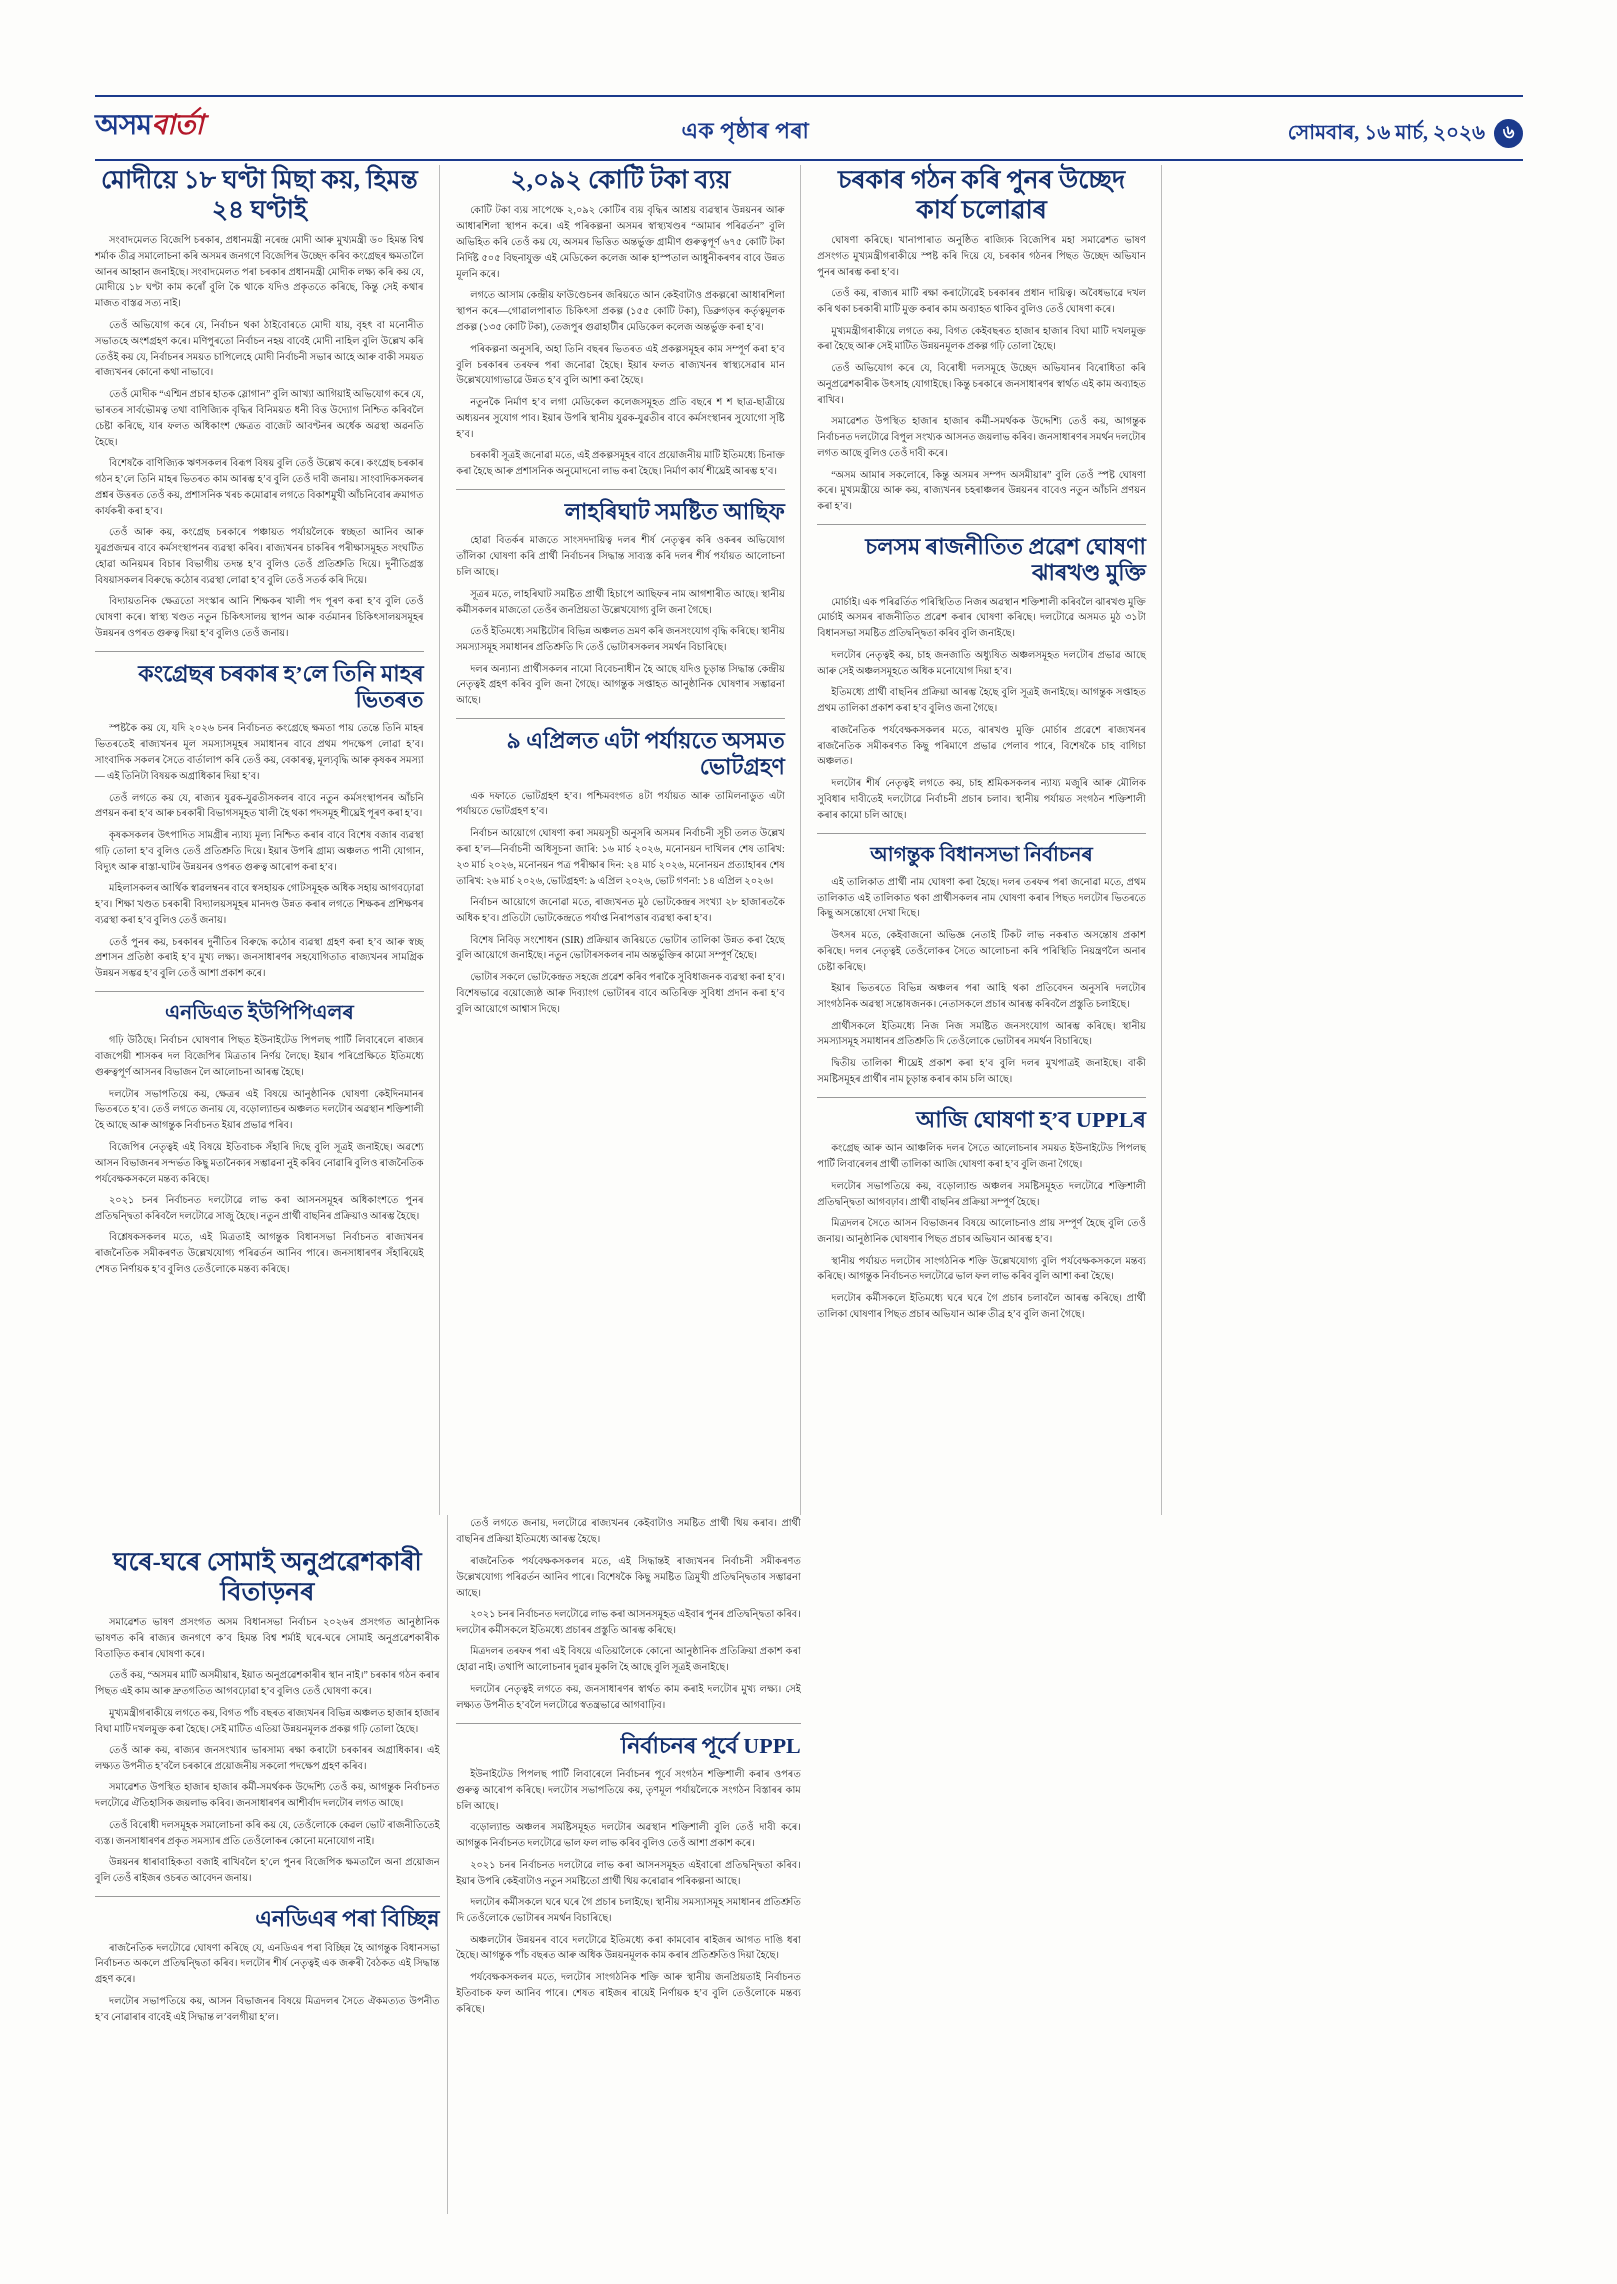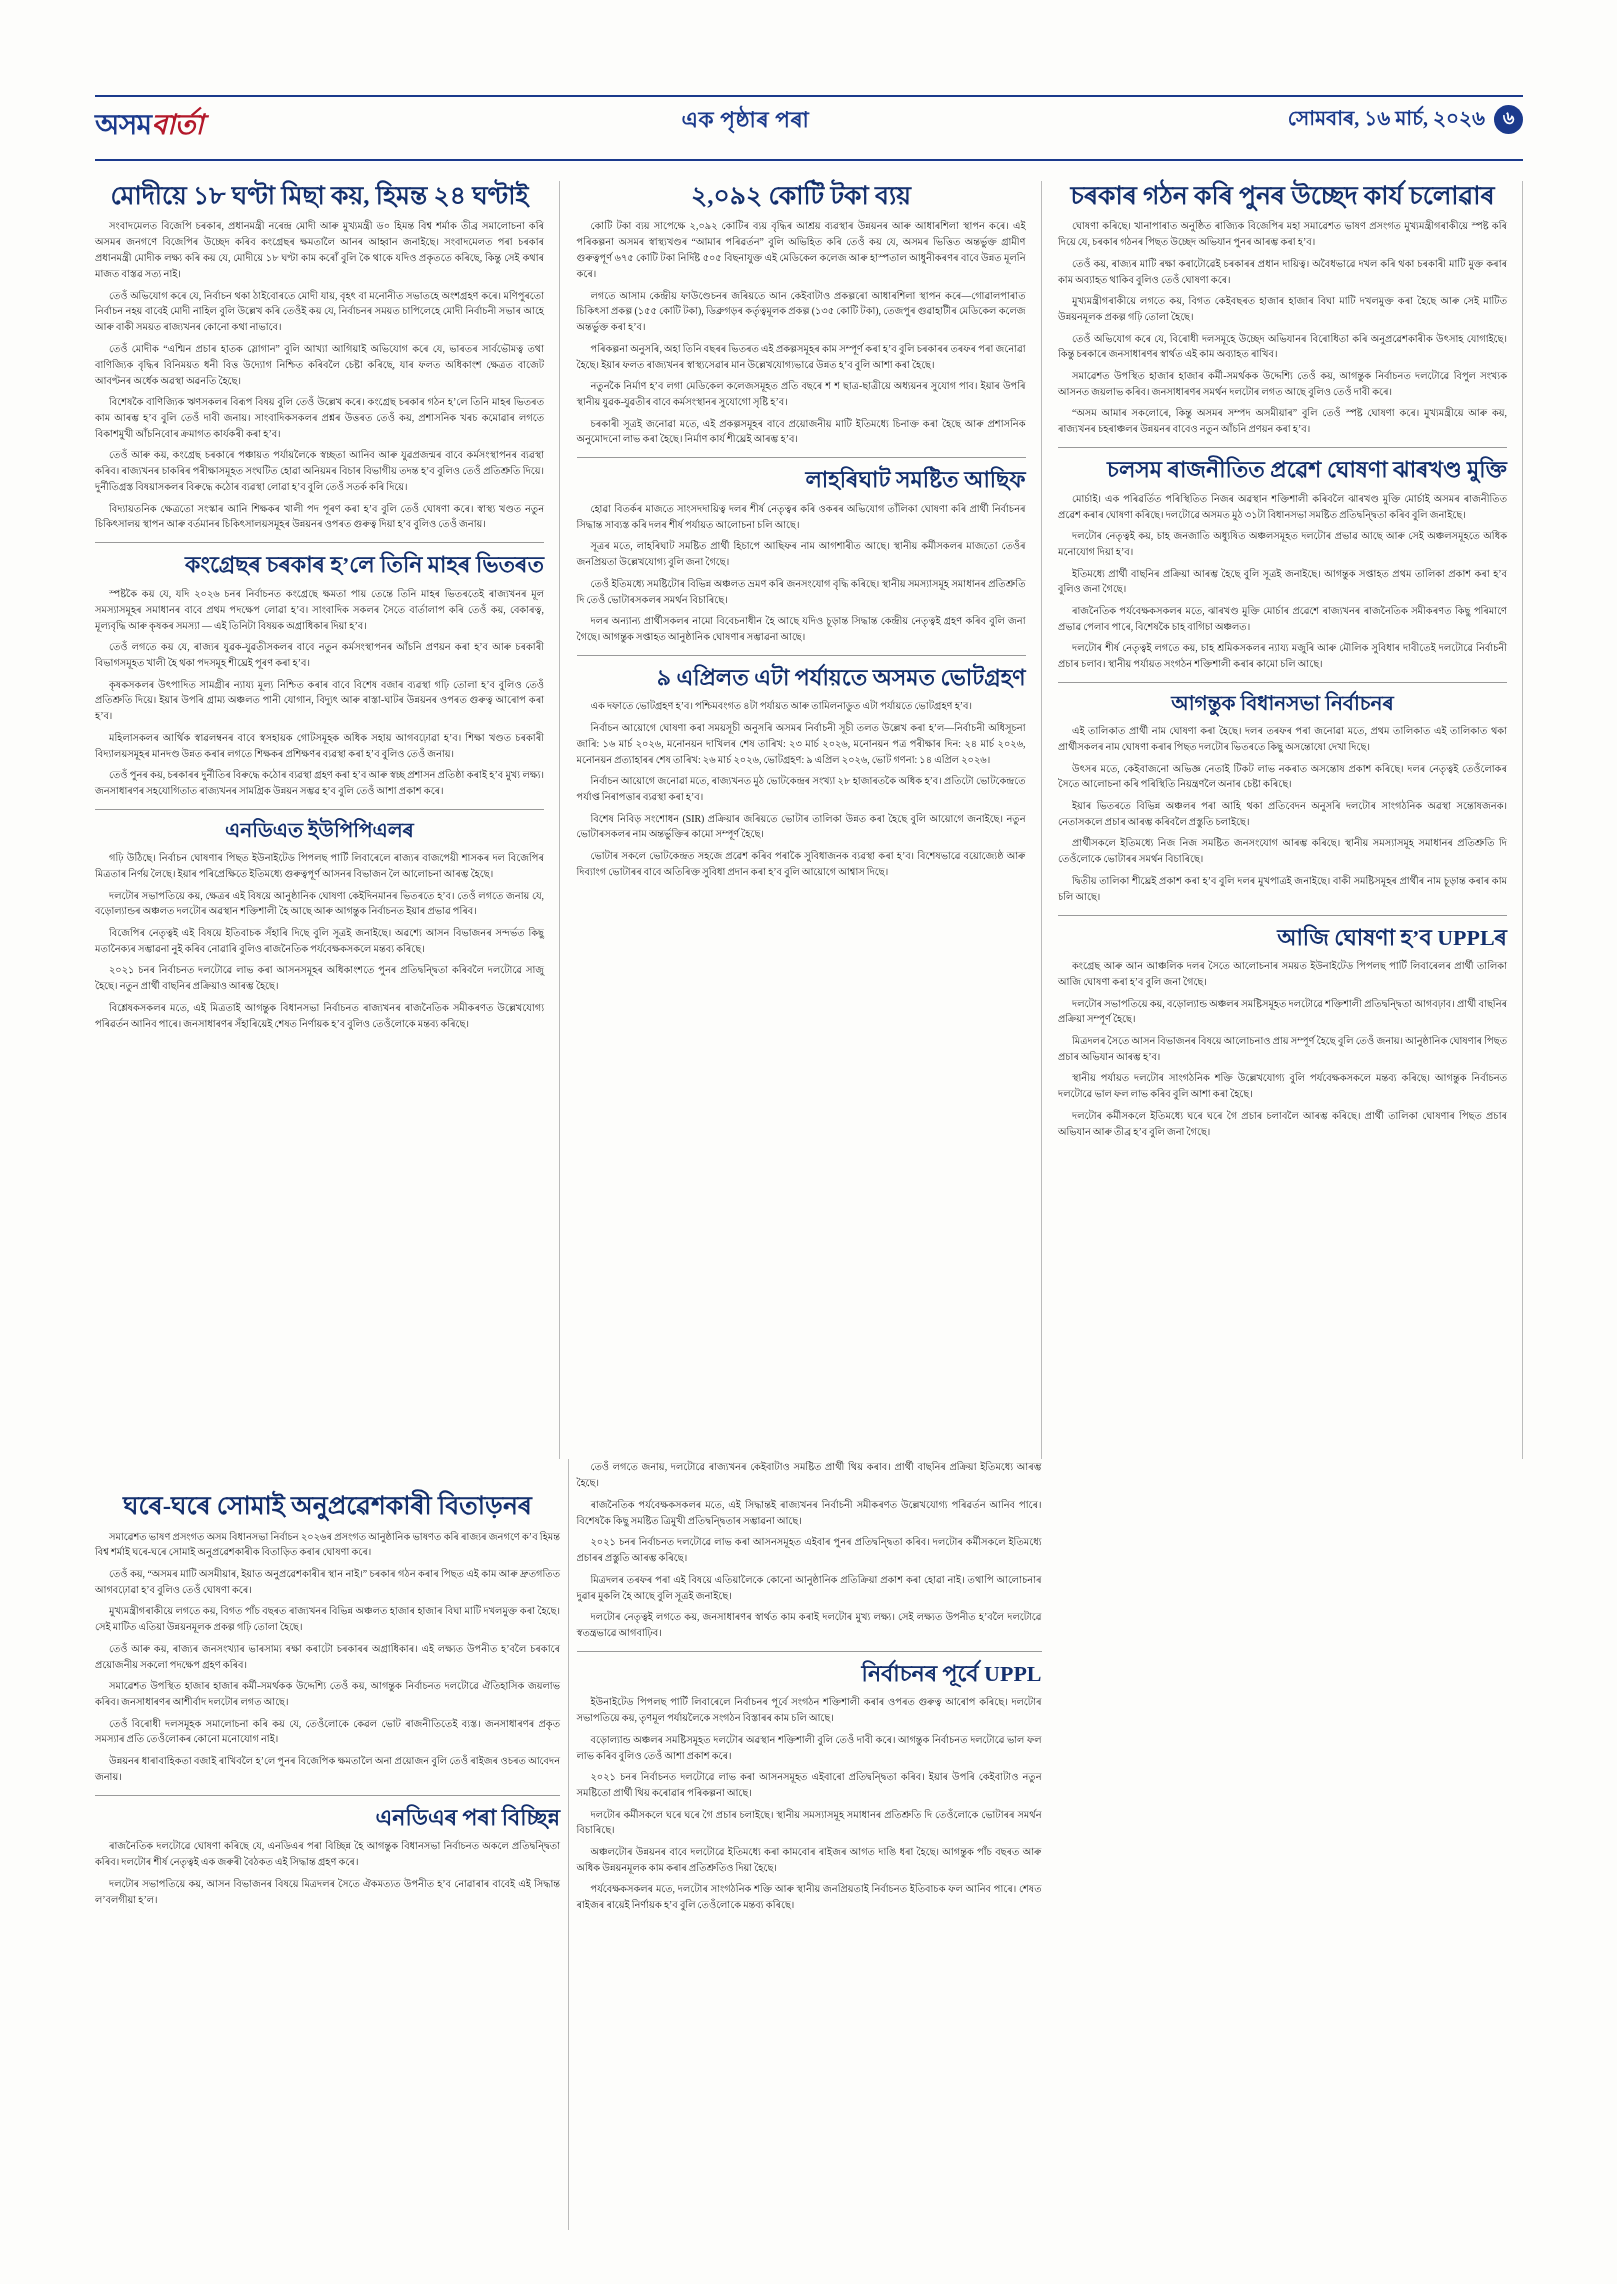--- a/index.html
+++ b/index.html
@@ -15,26 +15,26 @@
     position: relative;
     width: 1618px;
     height: 2284px;
     padding: 95px 95px 76px 95px;
     background: #fdfdfb;
   }
 
   
   .masthead {
     display: flex;
-    align-items: flex-start;
+    align-items: flex-end;
     justify-content: space-between;
     border-top: 2.5px solid #1b3a8c;
     border-bottom: 2.5px solid #1b3a8c;
     padding: 6.3px 0 9px 0;
-    margin-bottom: 20px;
+    margin-bottom: 4px;
   }
   .brand {
     font-family: "Liberation Serif", serif;
     font-size: 28px;
     font-weight: bold;
     color: #1b3a8c;
     letter-spacing: -0.6px;
     white-space: nowrap;
   }
   .brand .brand2 { color:#b3182a; font-style: italic; }
@@ -51,21 +51,21 @@
   .page-badge {
     width: 29px; height: 29px; border-radius: 50%;
     background: #1b3a8c; color: #fff;
     display:flex; align-items:center; justify-content:center;
     font-size: 18px; font-weight: bold;
   }
 
   
   .cols {
     display: grid;
-    grid-template-columns: repeat(3, 1fr);
+    grid-template-columns: repeat(4, 1fr);
     column-gap: 16.5px;
     height: 2049px;
   }
   .col {
     border-right: 0.6px solid #bbb;
     padding-right: 15px;
   }
   .col:last-child { border-right: none; padding-right: 0; }
 
   .headline {

